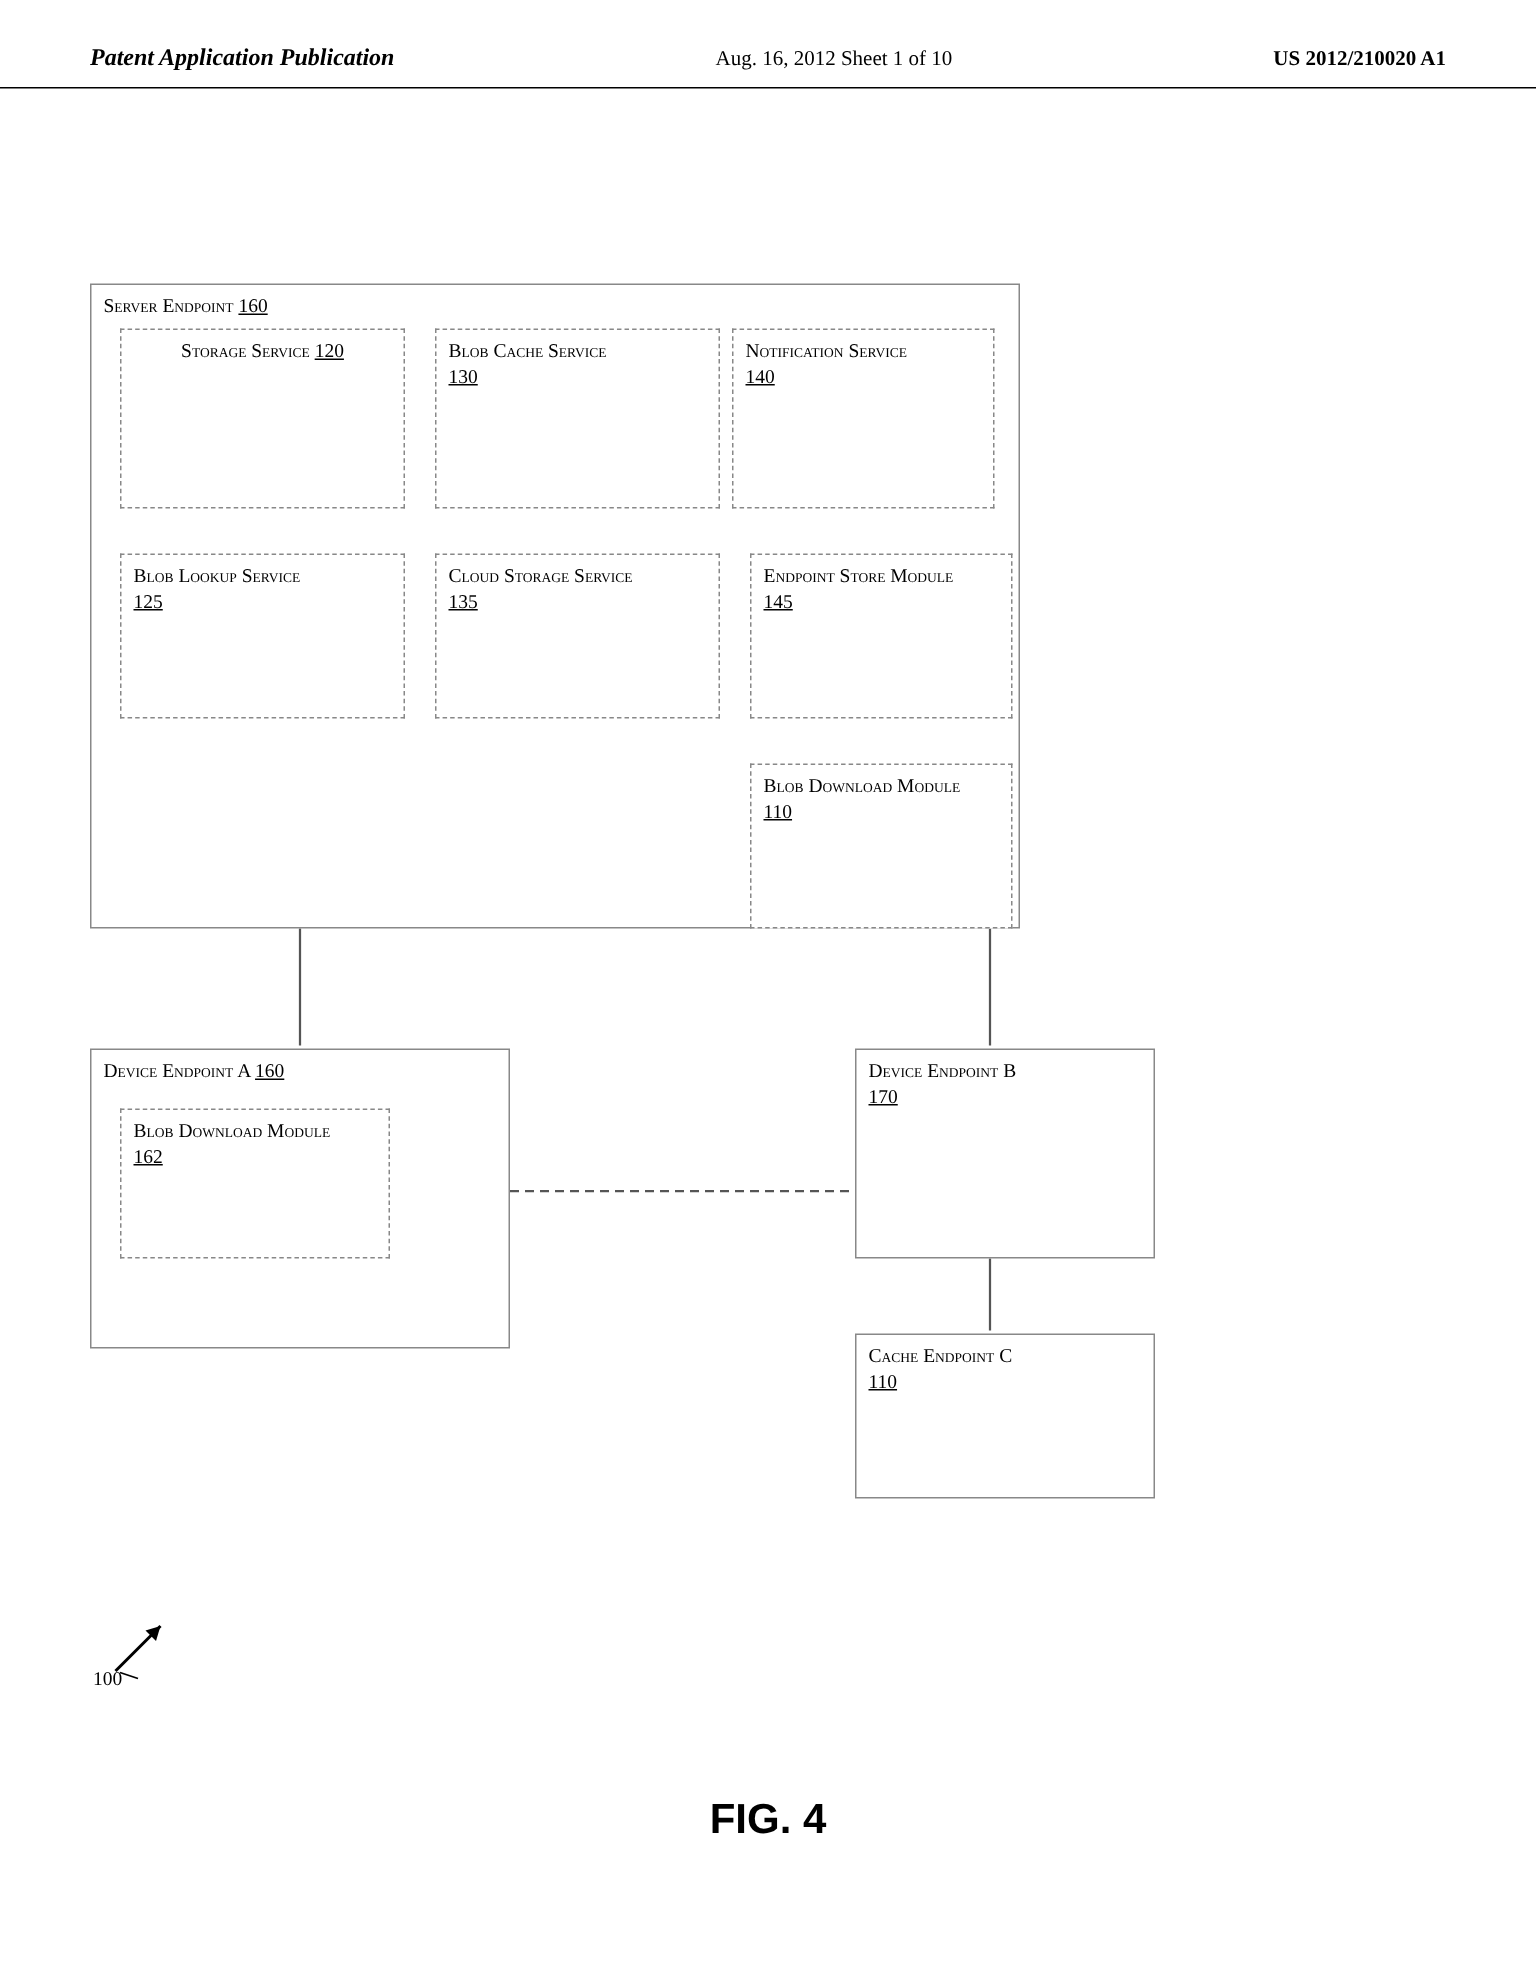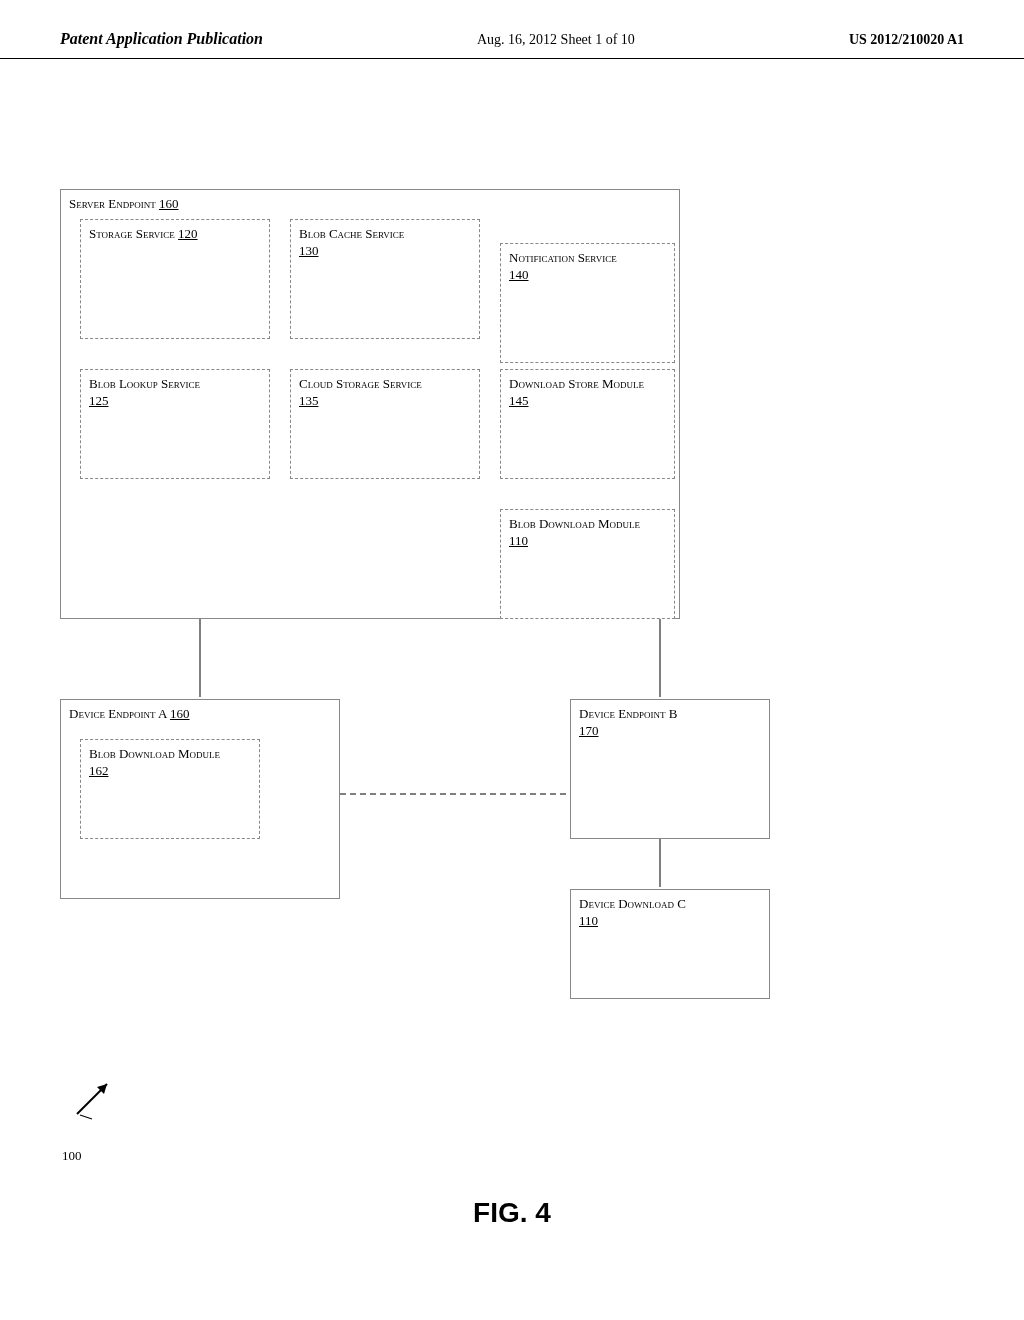--- a/index.html
+++ b/index.html
@@ -68,35 +68,35 @@
       border: 1px solid #888;
     }
 
     
     .storage-service-box {
       left: 80px;
       top: 160px;
       width: 190px;
       height: 120px;
       border: 1px dashed #888;
+      text-align: center;
     }
     .blob-cache-box {
       left: 290px;
       top: 160px;
       width: 190px;
       height: 120px;
       border: 1px dashed #888;
     }
     .notification-service-box {
-      left: 500px;
+      left: 488px;
       top: 160px;
       width: 175px;
       height: 120px;
       border: 1px dashed #888;
-      margin-top: 24px;
     }
 
     .blob-lookup-box {
       left: 80px;
       top: 310px;
       width: 190px;
       height: 110px;
       border: 1px dashed #888;
     }
     .cloud-storage-box {
@@ -220,21 +220,21 @@
   </div>
 
   <div class="box cloud-storage-box">
     <div class="box-label">
       <span>Cloud Storage Service</span><br><u>135</u>
     </div>
   </div>
 
   <div class="box knowledge-store-box">
     <div class="box-label">
-      <span>Download Store Module</span><br><u>145</u>
+      <span>Endpoint Store Module</span><br><u>145</u>
     </div>
   </div>
 
   <div class="box blob-download-outer">
     <div class="box-label">
       <span>Blob Download Module</span><br><u>110</u>
     </div>
   </div>
 
   <div class="box device-a-outer">
@@ -250,30 +250,30 @@
   </div>
 
   <div class="box device-b-outer">
     <div class="box-label">
       <span>Device Endpoint B</span><br><u>170</u>
     </div>
   </div>
 
   <div class="box device-c-outer">
     <div class="box-label">
-      <span>Device Download C</span><br><u>110</u>
+      <span>Cache Endpoint C</span><br><u>110</u>
     </div>
   </div>
 
   <div style="position:absolute; left:62px; top:1010px;">
     <svg width="70" height="60">
 
       <line x1="15" y1="45" x2="45" y2="15" stroke="#000" stroke-width="2"></line>
       <polygon points="45,15 35,18 42,25" fill="#000"></polygon>
 
       <line x1="30" y1="50" x2="18" y2="46" stroke="#000" stroke-width="1.2"></line>
     </svg>
-    <span style="position:absolute; left:0; top:42px; font-size:13px;margin-top:37px;">100</span>
+    <span style="position:absolute; left:0; top:42px; font-size:13px;">100</span>
   </div>
 
   <div style="position:absolute; left:50%; transform:translateX(-50%); bottom:10px; font-size:28px; font-weight:bold; font-family:Arial,sans-serif;">FIG. 4</div>
 
 </div>
 
 </body></html>

